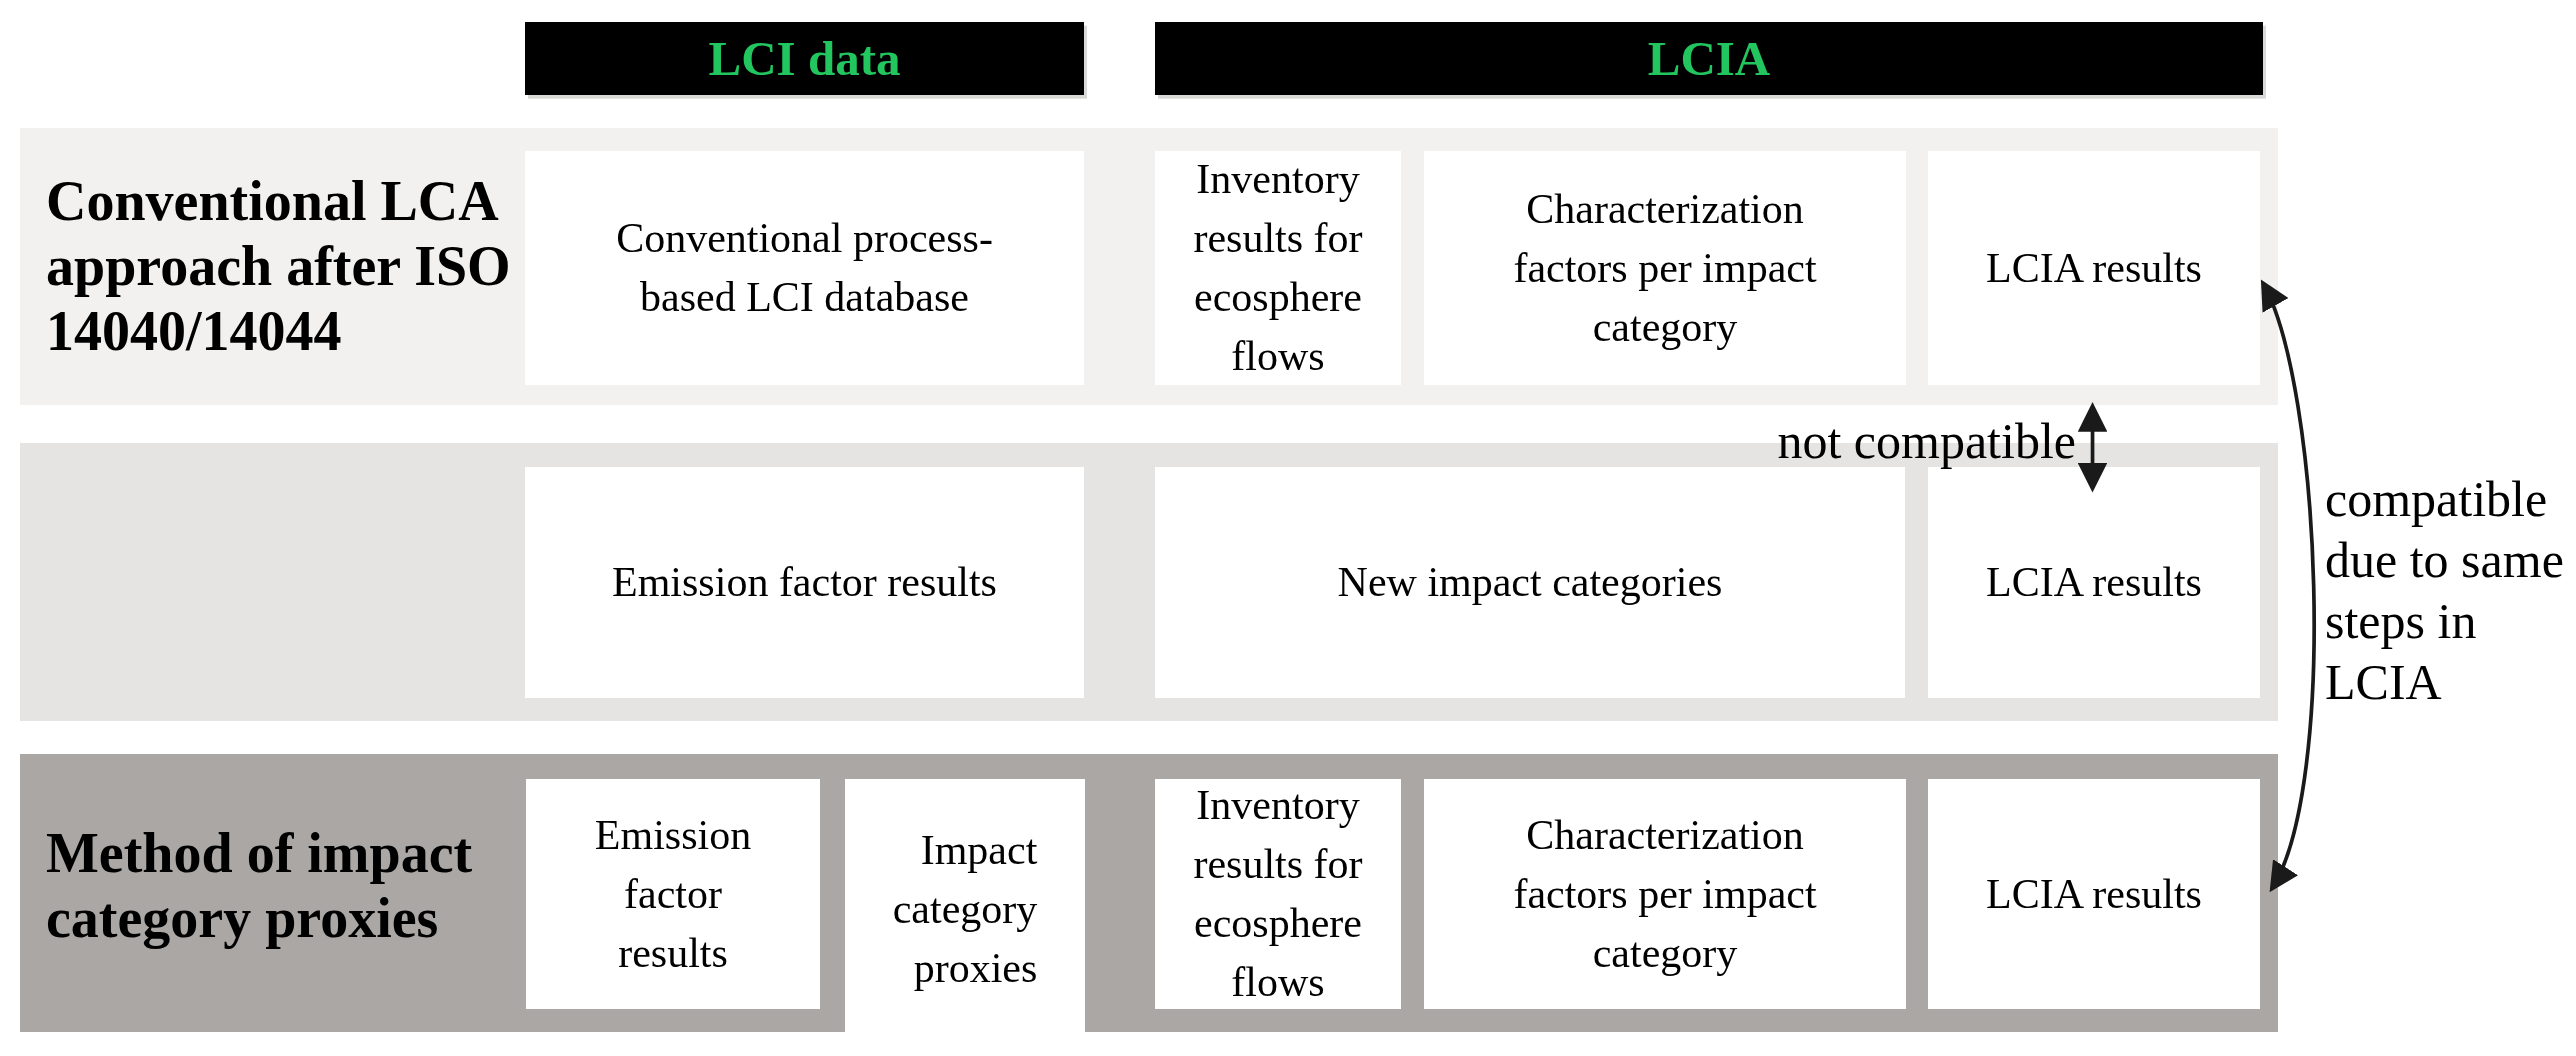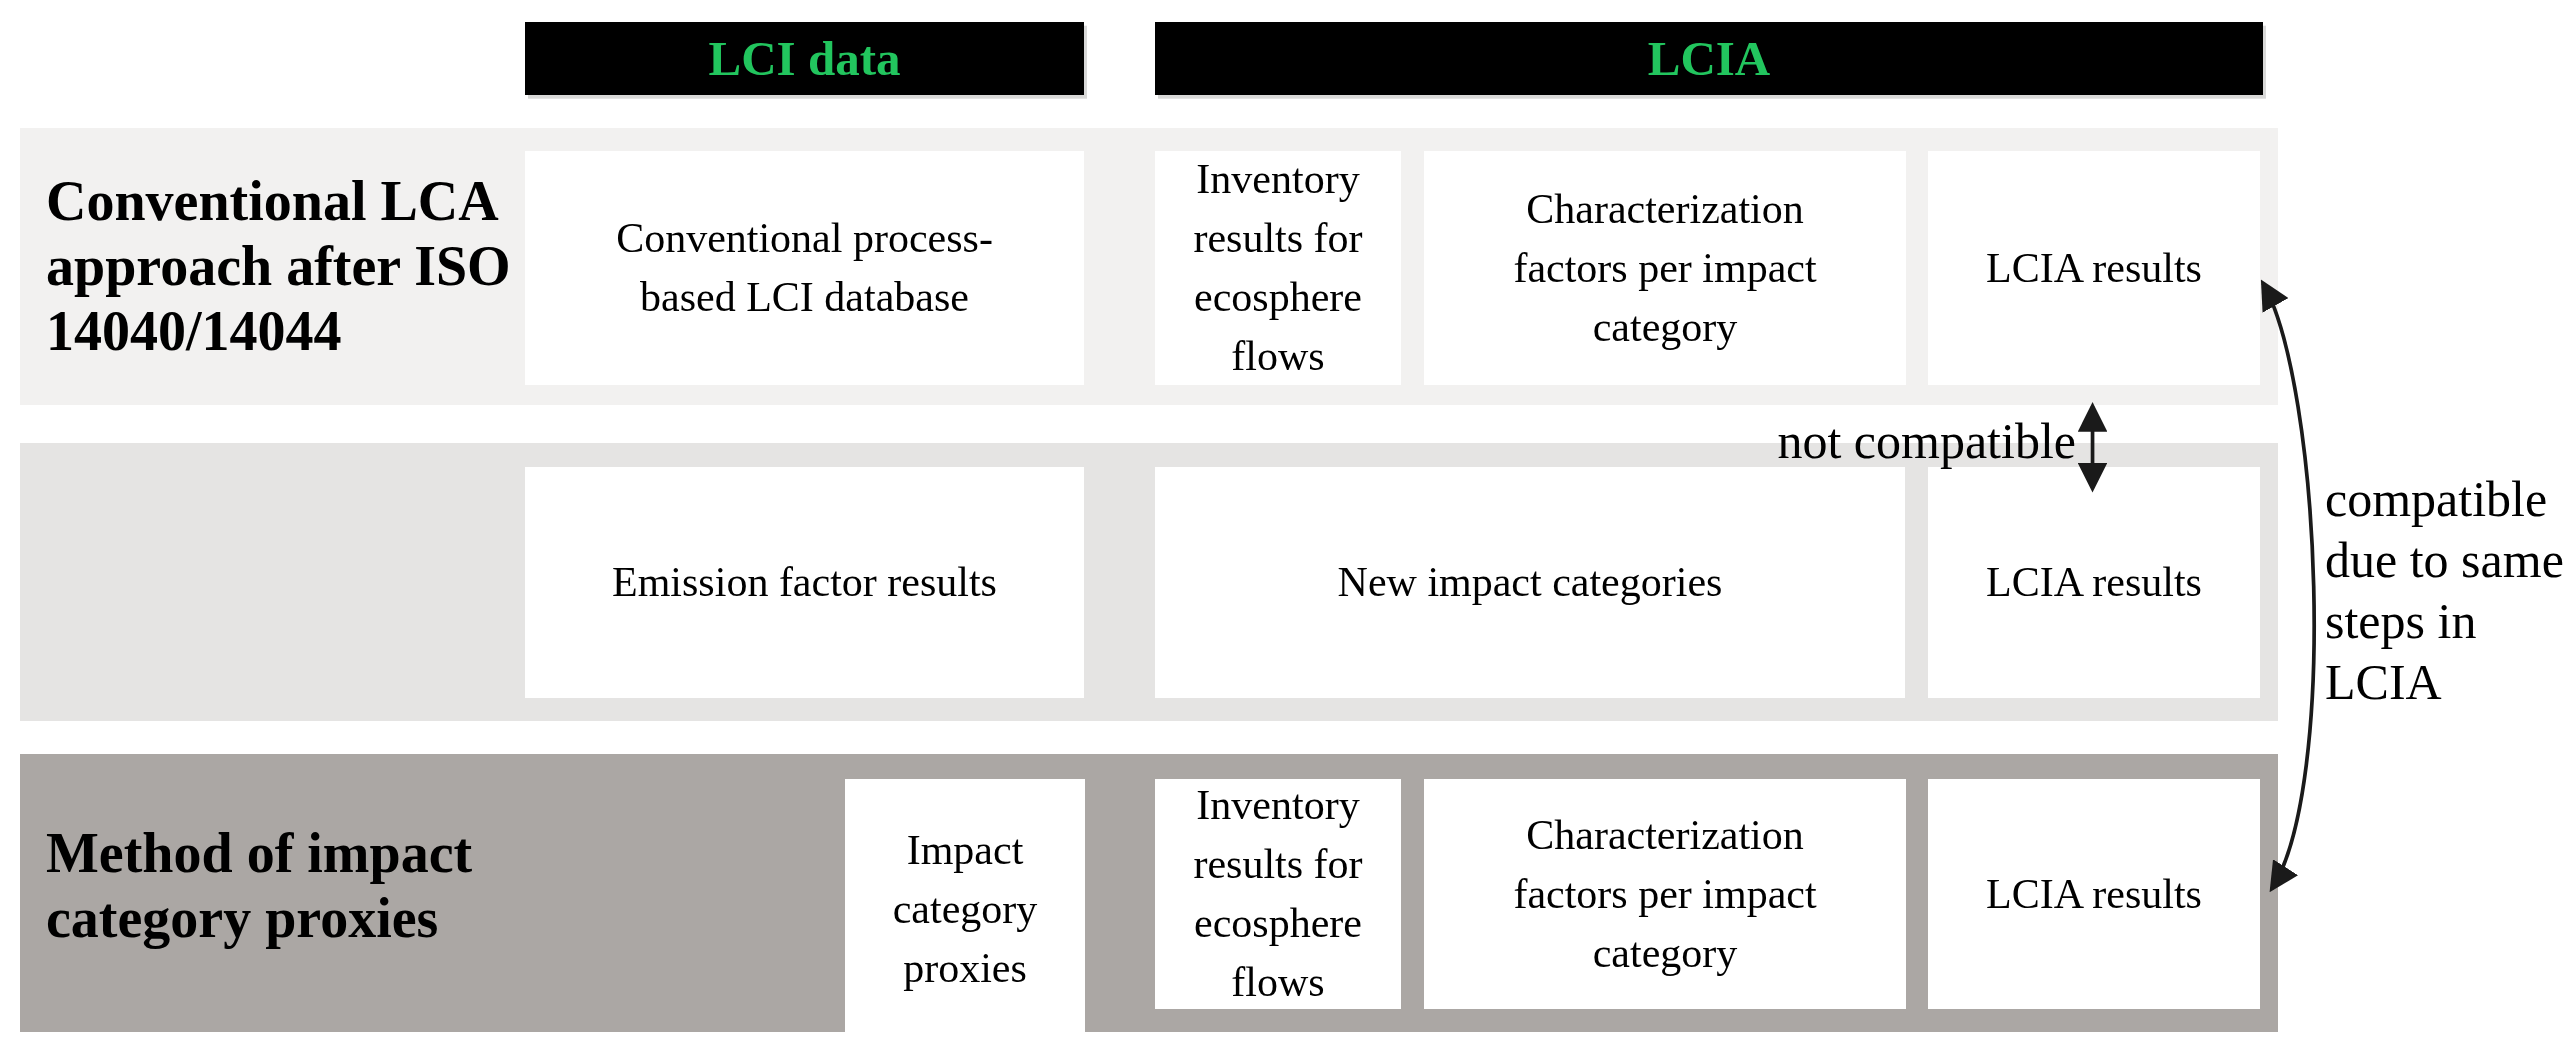--- a/index.html
+++ b/index.html
@@ -79,21 +79,24 @@
 flows</div>
   <div class="box" style="left:1424px;top:151px;width:482px;height:234px;">Characterization
 factors per impact
 category</div>
   <div class="box" style="left:1928px;top:151px;width:332px;height:234px;">LCIA results</div>
 
   <div class="box" style="left:525px;top:467px;width:559px;height:231px;">Emission factor results</div>
   <div class="box" style="left:1155px;top:467px;width:750px;height:231px;">New impact categories</div>
   <div class="box" style="left:1928px;top:467px;width:332px;height:231px;">LCIA results</div>
 
-  <div class="box" style="left:845px;top:779px;width:240px;height:260px;">Impact
+  <div class="box" style="left:526px;top:779px;width:294px;height:230px;">Emission
+factor
+results</div>
+  <div class="box" style="left:845px;top:779px;width:240px;height:260px;text-align:right;">Impact
 category
 proxies</div>
   <div class="box" style="left:1155px;top:779px;width:246px;height:230px;">Inventory
 results for
 ecosphere
 flows</div>
   <div class="box" style="left:1424px;top:779px;width:482px;height:230px;">Characterization
 factors per impact
 category</div>
   <div class="box" style="left:1928px;top:779px;width:332px;height:230px;">LCIA results</div>

